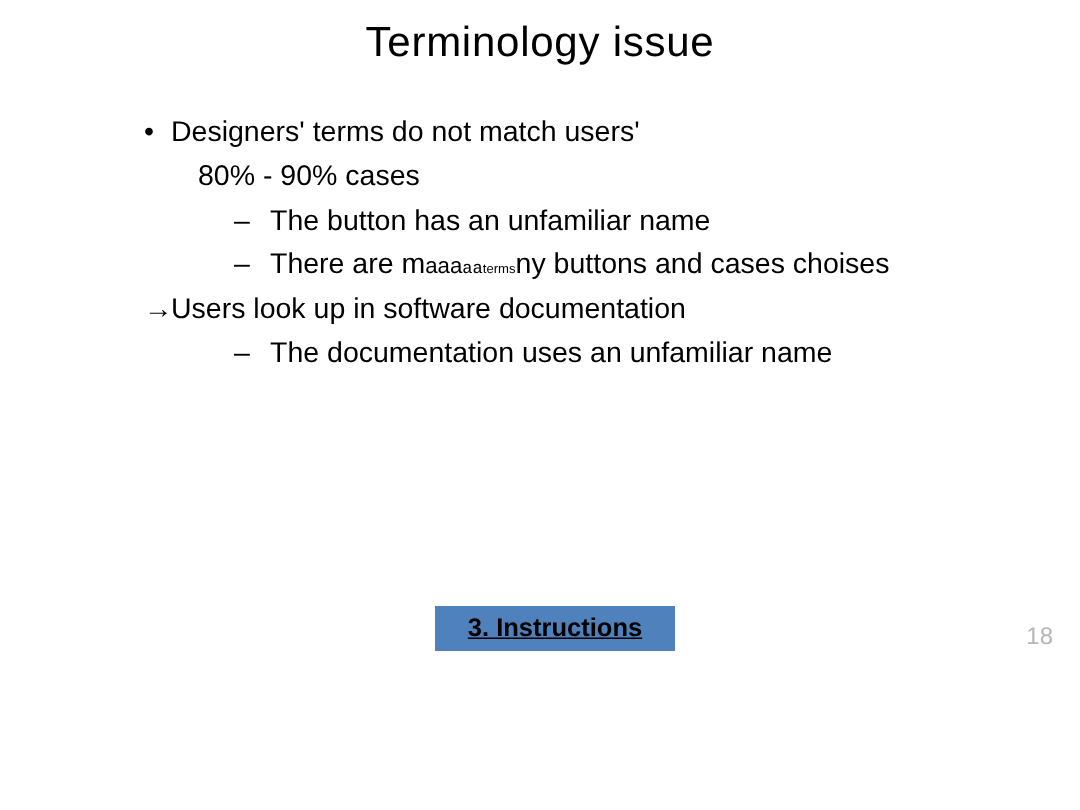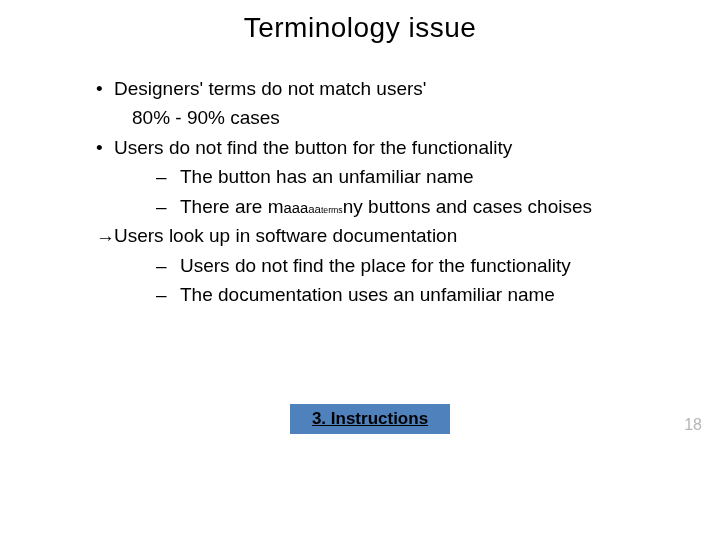--- a/index.html
+++ b/index.html
@@ -51,21 +51,21 @@
     align-items: baseline;
     padding-left: 78px;
   }
   .sub .dash {
     width: 24px;
     flex: 0 0 24px;
   }
   .sub .dash::before { content: "–"; }
   .txt { flex: 1 1 auto; }
   .small1 { font-size: 0.78em; vertical-align: baseline; }
-  .small2 { font-size: 0.6em; vertical-align: baseline; }
+  .small2 { font-size: 0.6em; vertical-align: baseline; font-family: Liberation Mono, monospace; }
   .small3 { font-size: 0.46em; vertical-align: baseline; }
 
   .footer-box {
     position: absolute;
     left: 290px;
     bottom: 22px;
     width: 160px;
     height: 30px;
     background: #4f81bd;
     color: #000000;
@@ -94,43 +94,35 @@
   <div class="body">
 
     <div class="row">
       <span class="bul bul-dot"></span>
       <span class="txt">Designers' terms do not match users'</span>
     </div>
     <div class="row indent1">
       <span class="txt">80% - 90% cases</span>
     </div>
 
-    <div class="row">
-      <span class="bul bul-dot"></span>
-      <span class="txt">Users do not find the button for the functionality</span>
-    </div>
     <div class="sub">
       <span class="dash"></span>
       <span class="txt">The button has an unfamiliar name</span>
     </div>
     <div class="sub">
       <span class="dash"></span>
       <span class="txt"><span>There are m</span><span class="small1">aaa</span><span class="small2">aa</span><span class="small3">terms</span><span>ny buttons and cases choises</span></span>
     </div>
 
     <div class="row">
       <span class="bul bul-arrow"></span>
       <span class="txt">Users look up in software documentation</span>
     </div>
     <div class="sub">
       <span class="dash"></span>
-      <span class="txt">Users do not find the place for the functionality</span>
-    </div>
-    <div class="sub">
-      <span class="dash"></span>
       <span class="txt">The documentation uses an unfamiliar name</span>
     </div>
 
   </div>
 
   <div class="footer-box">3. Instructions</div>
   <div class="page-num">18</div>
 </div>
 
 </body></html>

